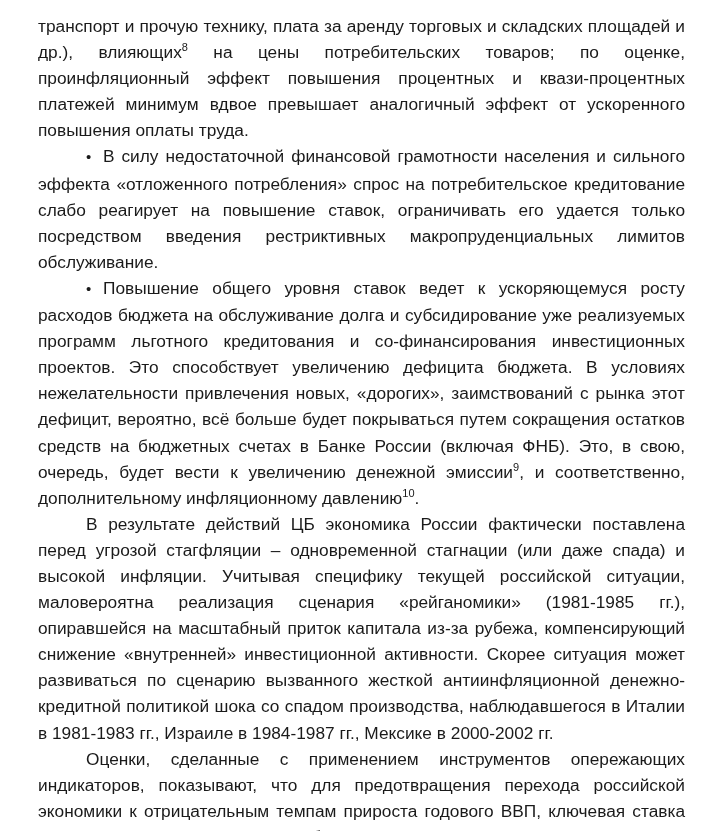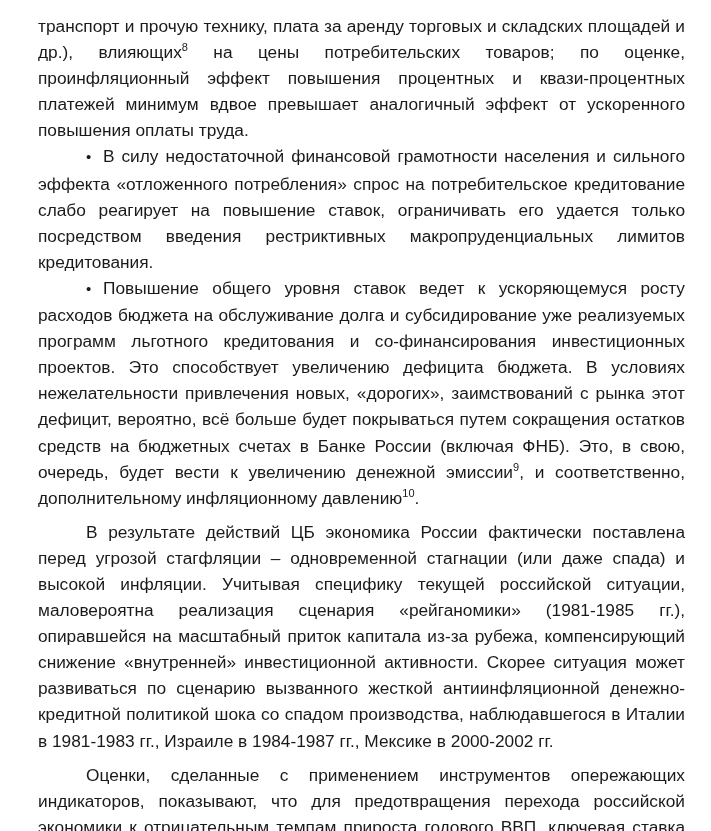--- a/index.html
+++ b/index.html
@@ -24,21 +24,20 @@
       color: #1a1a1a;
     }
     p {
       margin: 0;
       text-align: justify;
     }
     .indent {
       text-indent: 48px;
     }
     .gap {
-      margin-top: 8px;
     }
     .bullet-par {
       text-indent: 48px;
     }
     .bullet {
       display: inline-block;
       text-indent: 0;
       width: 17px;
       font-size: 15px;
     }
@@ -50,21 +49,21 @@
       top: -7px;
     }
   </style>
 </head>
 <body>
 
 <div class="page">
 
   <p class=""><span>транспорт и прочую технику, плата за аренду торговых и складских площадей и др.), влияющих</span><sup>8</sup><span> на цены потребительских товаров; по оценке, проинфляционный эффект повышения процентных и квази-процентных платежей минимум вдвое превышает аналогичный эффект от ускоренного повышения оплаты труда.</span></p>
 
-  <p class="bullet-par"><span class="bullet">•</span><span>В силу недостаточной финансовой грамотности населения и сильного эффекта «отложенного потребления» спрос на потребительское кредитование слабо реагирует на повышение ставок, ограничивать его удается только посредством введения рестриктивных макропруденциальных лимитов кредитования.</span></p>
+  <p class="bullet-par"><span class="bullet">•</span><span>В силу недостаточной финансовой грамотности населения и сильного эффекта «отложенного потребления» спрос на потребительское кредитование слабо реагирует на повышение ставок, ограничивать его удается только посредством введения рестриктивных макропруденциальных лимитов обслуживание.</span></p>
 
   <p class="bullet-par"><span class="bullet">•</span><span>Повышение общего уровня ставок ведет к ускоряющемуся росту расходов бюджета на обслуживание долга и субсидирование уже реализуемых программ льготного кредитования и со-финансирования инвестиционных проектов. Это способствует увеличению дефицита бюджета. В условиях нежелательности привлечения новых, «дорогих», заимствований с рынка этот дефицит, вероятно, всё больше будет покрываться путем сокращения остатков средств на бюджетных счетах в Банке России (включая ФНБ). Это, в свою, очередь, будет вести к увеличению денежной эмиссии</span><sup>9</sup><span>, и соответственно, дополнительному инфляционному давлению</span><sup>10</sup><span>.</span></p>
 
   <p class="indent gap"><span>В результате действий ЦБ экономика России фактически поставлена перед угрозой стагфляции – одновременной стагнации (или даже спада) и высокой инфляции. Учитывая специфику текущей российской ситуации, маловероятна реализация сценария «рейганомики» (1981-1985 гг.), опиравшейся на масштабный приток капитала из-за рубежа, компенсирующий снижение «внутренней» инвестиционной активности. Скорее ситуация может развиваться по сценарию вызванного жесткой антиинфляционной денежно-кредитной политикой шока со спадом производства, наблюдавшегося в Италии в 1981-1983 гг., Израиле в 1984-1987 гг., Мексике в 2000-2002 гг.</span></p>
 
   <p class="indent gap"><span>Оценки, сделанные с применением инструментов опережающих индикаторов, показывают, что для предотвращения перехода российской экономики к отрицательным темпам прироста годового ВВП, ключевая ставка ЦБ РФ к середине 2025 г. должна быть снижена примерно до 15-25% годовых.</span></p>
 
 </div>
 
 </body></html>

